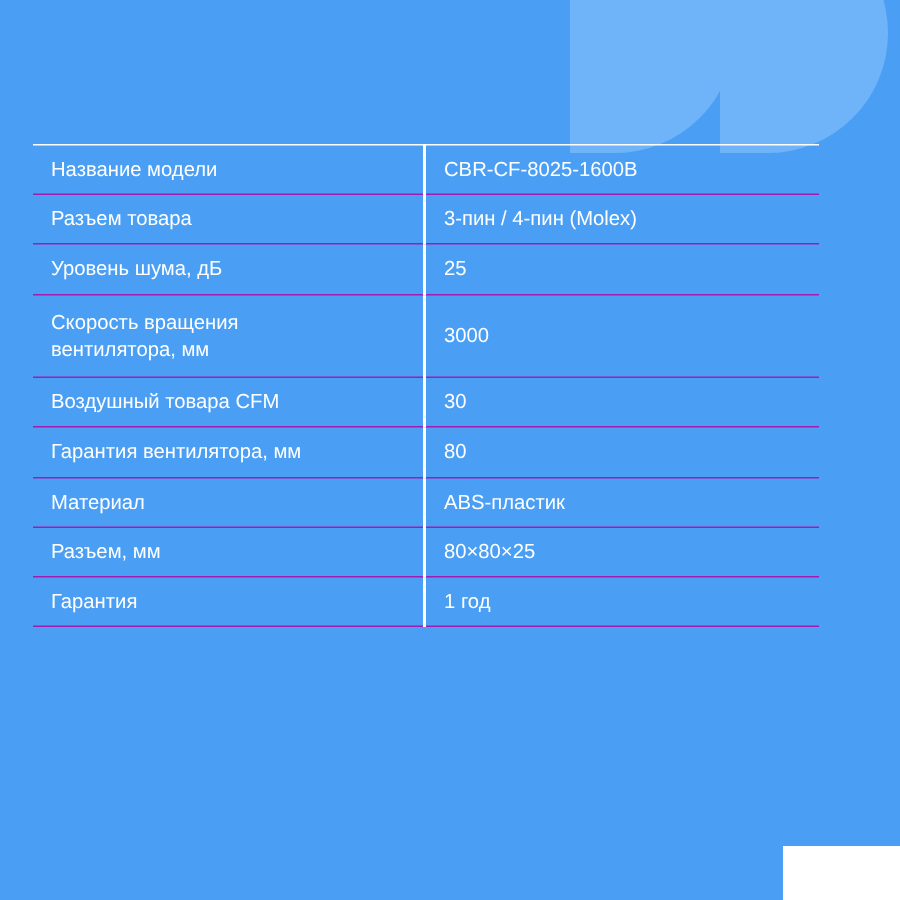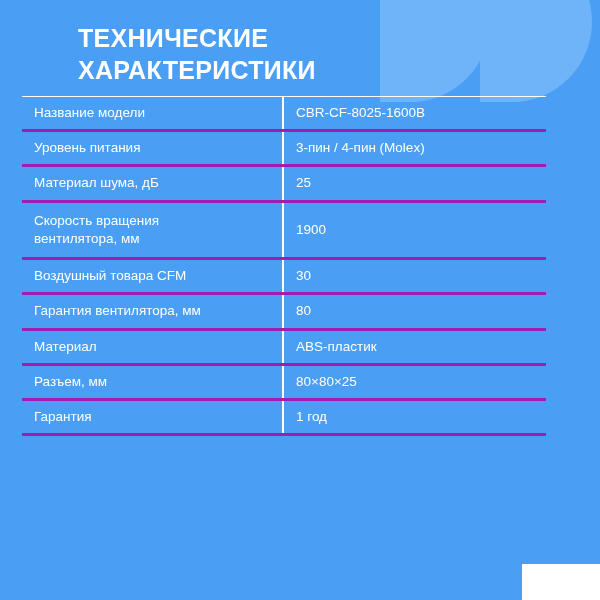--- a/index.html
+++ b/index.html
@@ -67,21 +67,21 @@
   }
   .spec-table {
     position: absolute;
     left: 22px;
     top: 96px;
     width: 524px;
     border-collapse: collapse;
     z-index: 3;
   }
   .spec-table tr {
-    border-bottom: 3px solid #a21caf;
+    border-bottom: 1px solid #a21caf;
   }
   .spec-table tr:first-child {
     border-top: 1px solid #ffffff;
   }
   .spec-table td {
     color: #ffffff;
     font-size: 13.5px;
     padding: 7px 0 7px 0;
     vertical-align: middle;
     line-height: 1.35;
@@ -103,42 +103,38 @@
 </head>
 <body>
 
 <div class="page">
 
   <div class="arc-wrap">
     <div class="arc one"></div>
     <div class="arc two"></div>
   </div>
 
-  <div class="title">
-    <div>ТЕХНИЧЕСКИЕ</div>
-    <div>ХАРАКТЕРИСТИКИ</div>
-  </div>
 
   <table class="spec-table">
     <tbody>
         <tr>
           <td class="cell-label">Название модели</td>
           <td class="cell-value">CBR-CF-8025-1600B</td>
         </tr>
         <tr>
-          <td class="cell-label">Уровень питания</td>
+          <td class="cell-label">Разъем товара</td>
           <td class="cell-value">3-пин / 4-пин (Molex)</td>
         </tr>
         <tr>
-          <td class="cell-label">Материал шума, дБ</td>
+          <td class="cell-label">Уровень шума, дБ</td>
           <td class="cell-value">25</td>
         </tr>
         <tr class="tall">
           <td class="cell-label">Скорость вращения<br>вентилятора, мм</td>
-          <td class="cell-value">1900</td>
+          <td class="cell-value">3000</td>
         </tr>
         <tr>
           <td class="cell-label">Воздушный товара CFM</td>
           <td class="cell-value">30</td>
         </tr>
         <tr>
           <td class="cell-label">Гарантия вентилятора, мм</td>
           <td class="cell-value">80</td>
         </tr>
         <tr>

